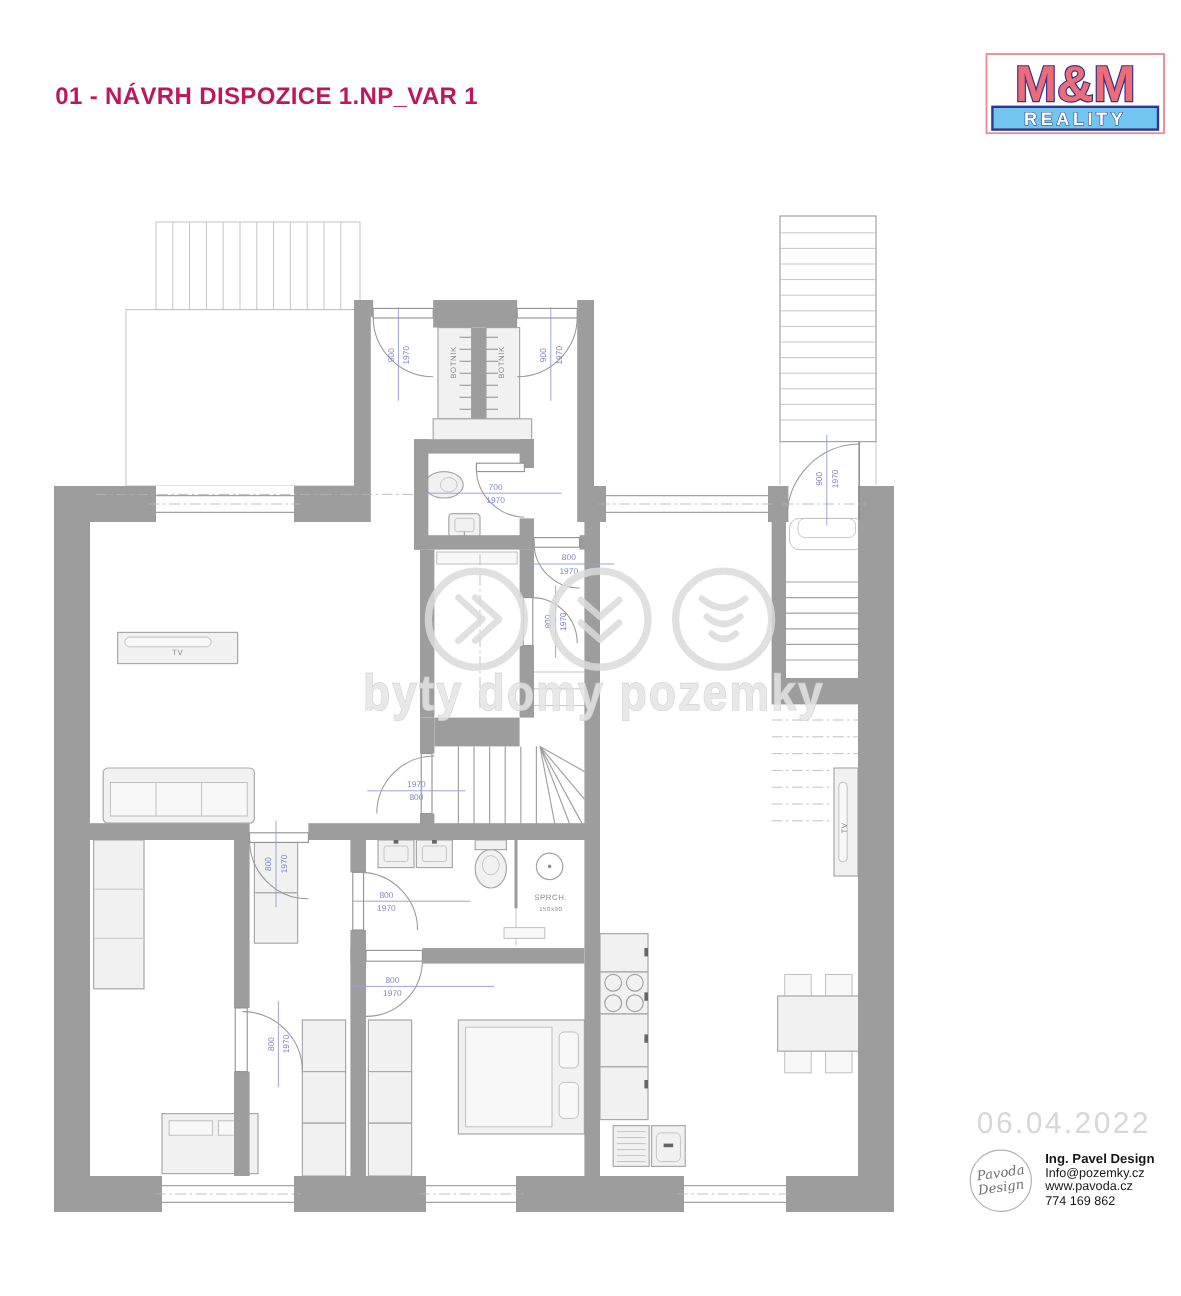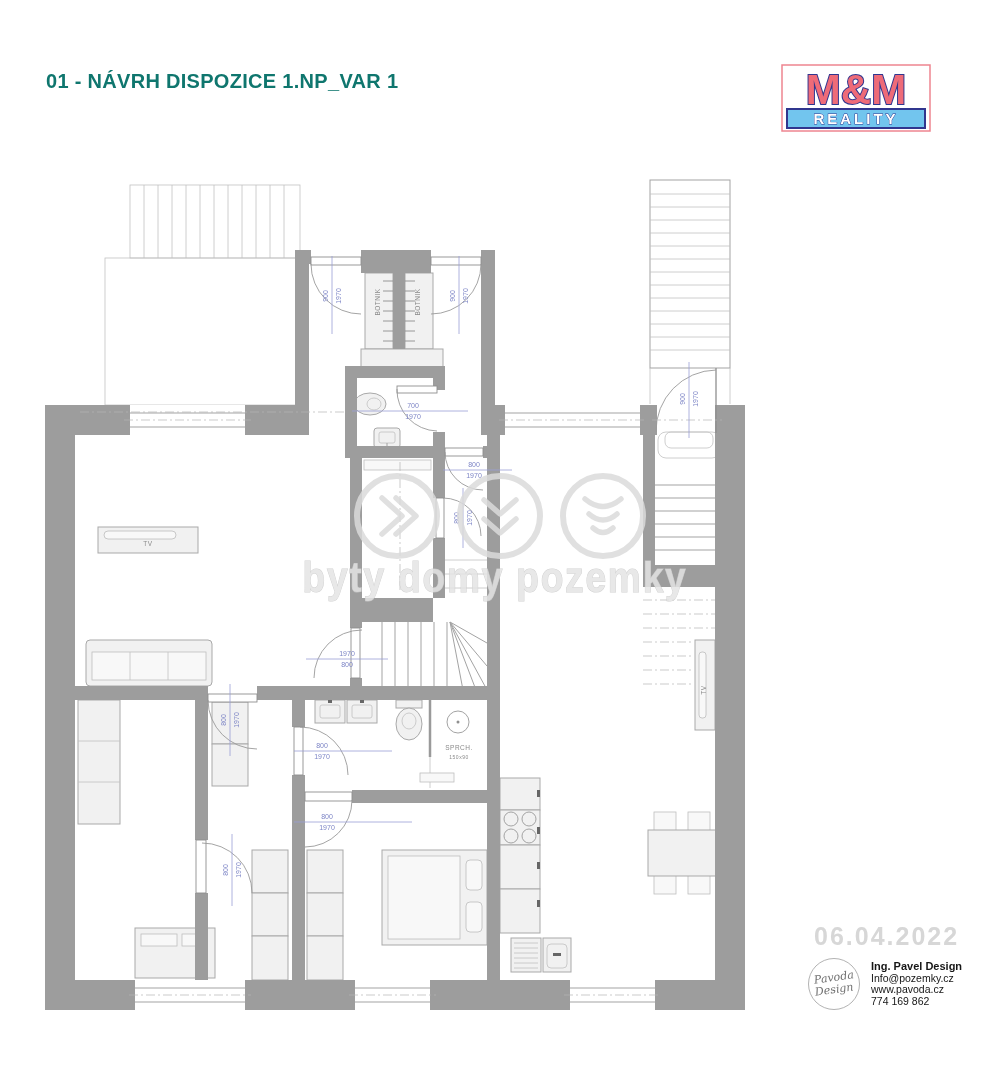--- a/index.html
+++ b/index.html
@@ -1,19 +1,19 @@
 <!DOCTYPE html>
 <html><head>
 <meta charset="utf-8">
 <style>
   html,body{margin:0;padding:0;background:#fff;}
   #page{position:relative;width:984px;height:1080px;background:#fff;overflow:hidden;
         font-family:"Liberation Sans",sans-serif;}
   .title-block{position:absolute;left:46px;top:70px;}
-  .title{font-size:20px;font-weight:bold;color:#0f766e;letter-spacing:.3px;}
+  .title{font-size:20px;font-weight:bold;color:#be185d;letter-spacing:.3px;}
   .subtitle{font-size:14px;color:#2b2b2b;margin-top:5px;}
   #plan-svg{position:absolute;left:0;top:0;width:984px;height:1080px;}
   #plan-svg text{font-family:"Liberation Sans",sans-serif;}
   .wall{fill:#9d9d9d;}
   .furn{fill:#f1f1f1;stroke:#a9a9a9;stroke-width:1;}
   .furn2{fill:#f8f8f8;stroke:#bdbdbd;stroke-width:.8;}
   .thin{fill:none;stroke:#a3a3a3;stroke-width:1;}
   .thin2{fill:none;stroke:#c2c2c2;stroke-width:.8;}
   .arc{fill:none;stroke:#9a9a9a;stroke-width:.9;}
   .leaf{fill:#fff;stroke:#8f8f8f;stroke-width:.9;}
@@ -21,23 +21,23 @@
   .dimline{stroke:#9aa0d6;stroke-width:.8;}
   .dimtext{fill:#7d85c6;font-size:7px;text-anchor:middle;}
   .roomtext{fill:#8a8a8a;font-size:6.5px;text-anchor:middle;letter-spacing:.5px;}
   .teeth{stroke:#8f8f8f;stroke-width:.9;}
   .hinge{fill:#666;}
   .wm-ring{fill:none;stroke:#dbdbdb;stroke-width:6;}
   .wm-glyph{fill:none;stroke:#dbdbdb;stroke-width:5.5;stroke-linecap:round;stroke-linejoin:round;}
   .wm-text{fill:#e4e4e4;stroke:#c9c9c9;stroke-width:1px;paint-order:stroke;
            font-weight:bold;font-size:42px;letter-spacing:2px;text-anchor:middle;}
   
-  .mm-logo{position:absolute;left:781px;top:44px;margin-top:20px;}
+  .mm-logo{position:absolute;left:821px;top:44px;}
   
-  .date{position:absolute;left:814px;top:922px;font-size:25px;color:#d7d7d7;letter-spacing:2px;font-weight:bold;}
+  .date{position:absolute;left:814px;top:922px;font-size:25px;color:#d7d7d7;letter-spacing:2px;}
   .stamp{position:absolute;left:808px;top:958px;width:50px;height:50px;border:1.4px solid #b3b3b3;
          border-radius:50%;display:flex;flex-direction:column;align-items:center;justify-content:center;}
   .stamp span{font-family:"DejaVu Serif",serif;font-style:italic;color:#6f6f6f;font-size:11px;
               line-height:12px;transform:rotate(-8deg);}
   .contact{position:absolute;left:871px;top:961px;font-size:10.5px;color:#161616;line-height:11.5px;}
   .contact .name{font-weight:bold;font-size:11px;}
 </style>
 </head>
 <body>
 

